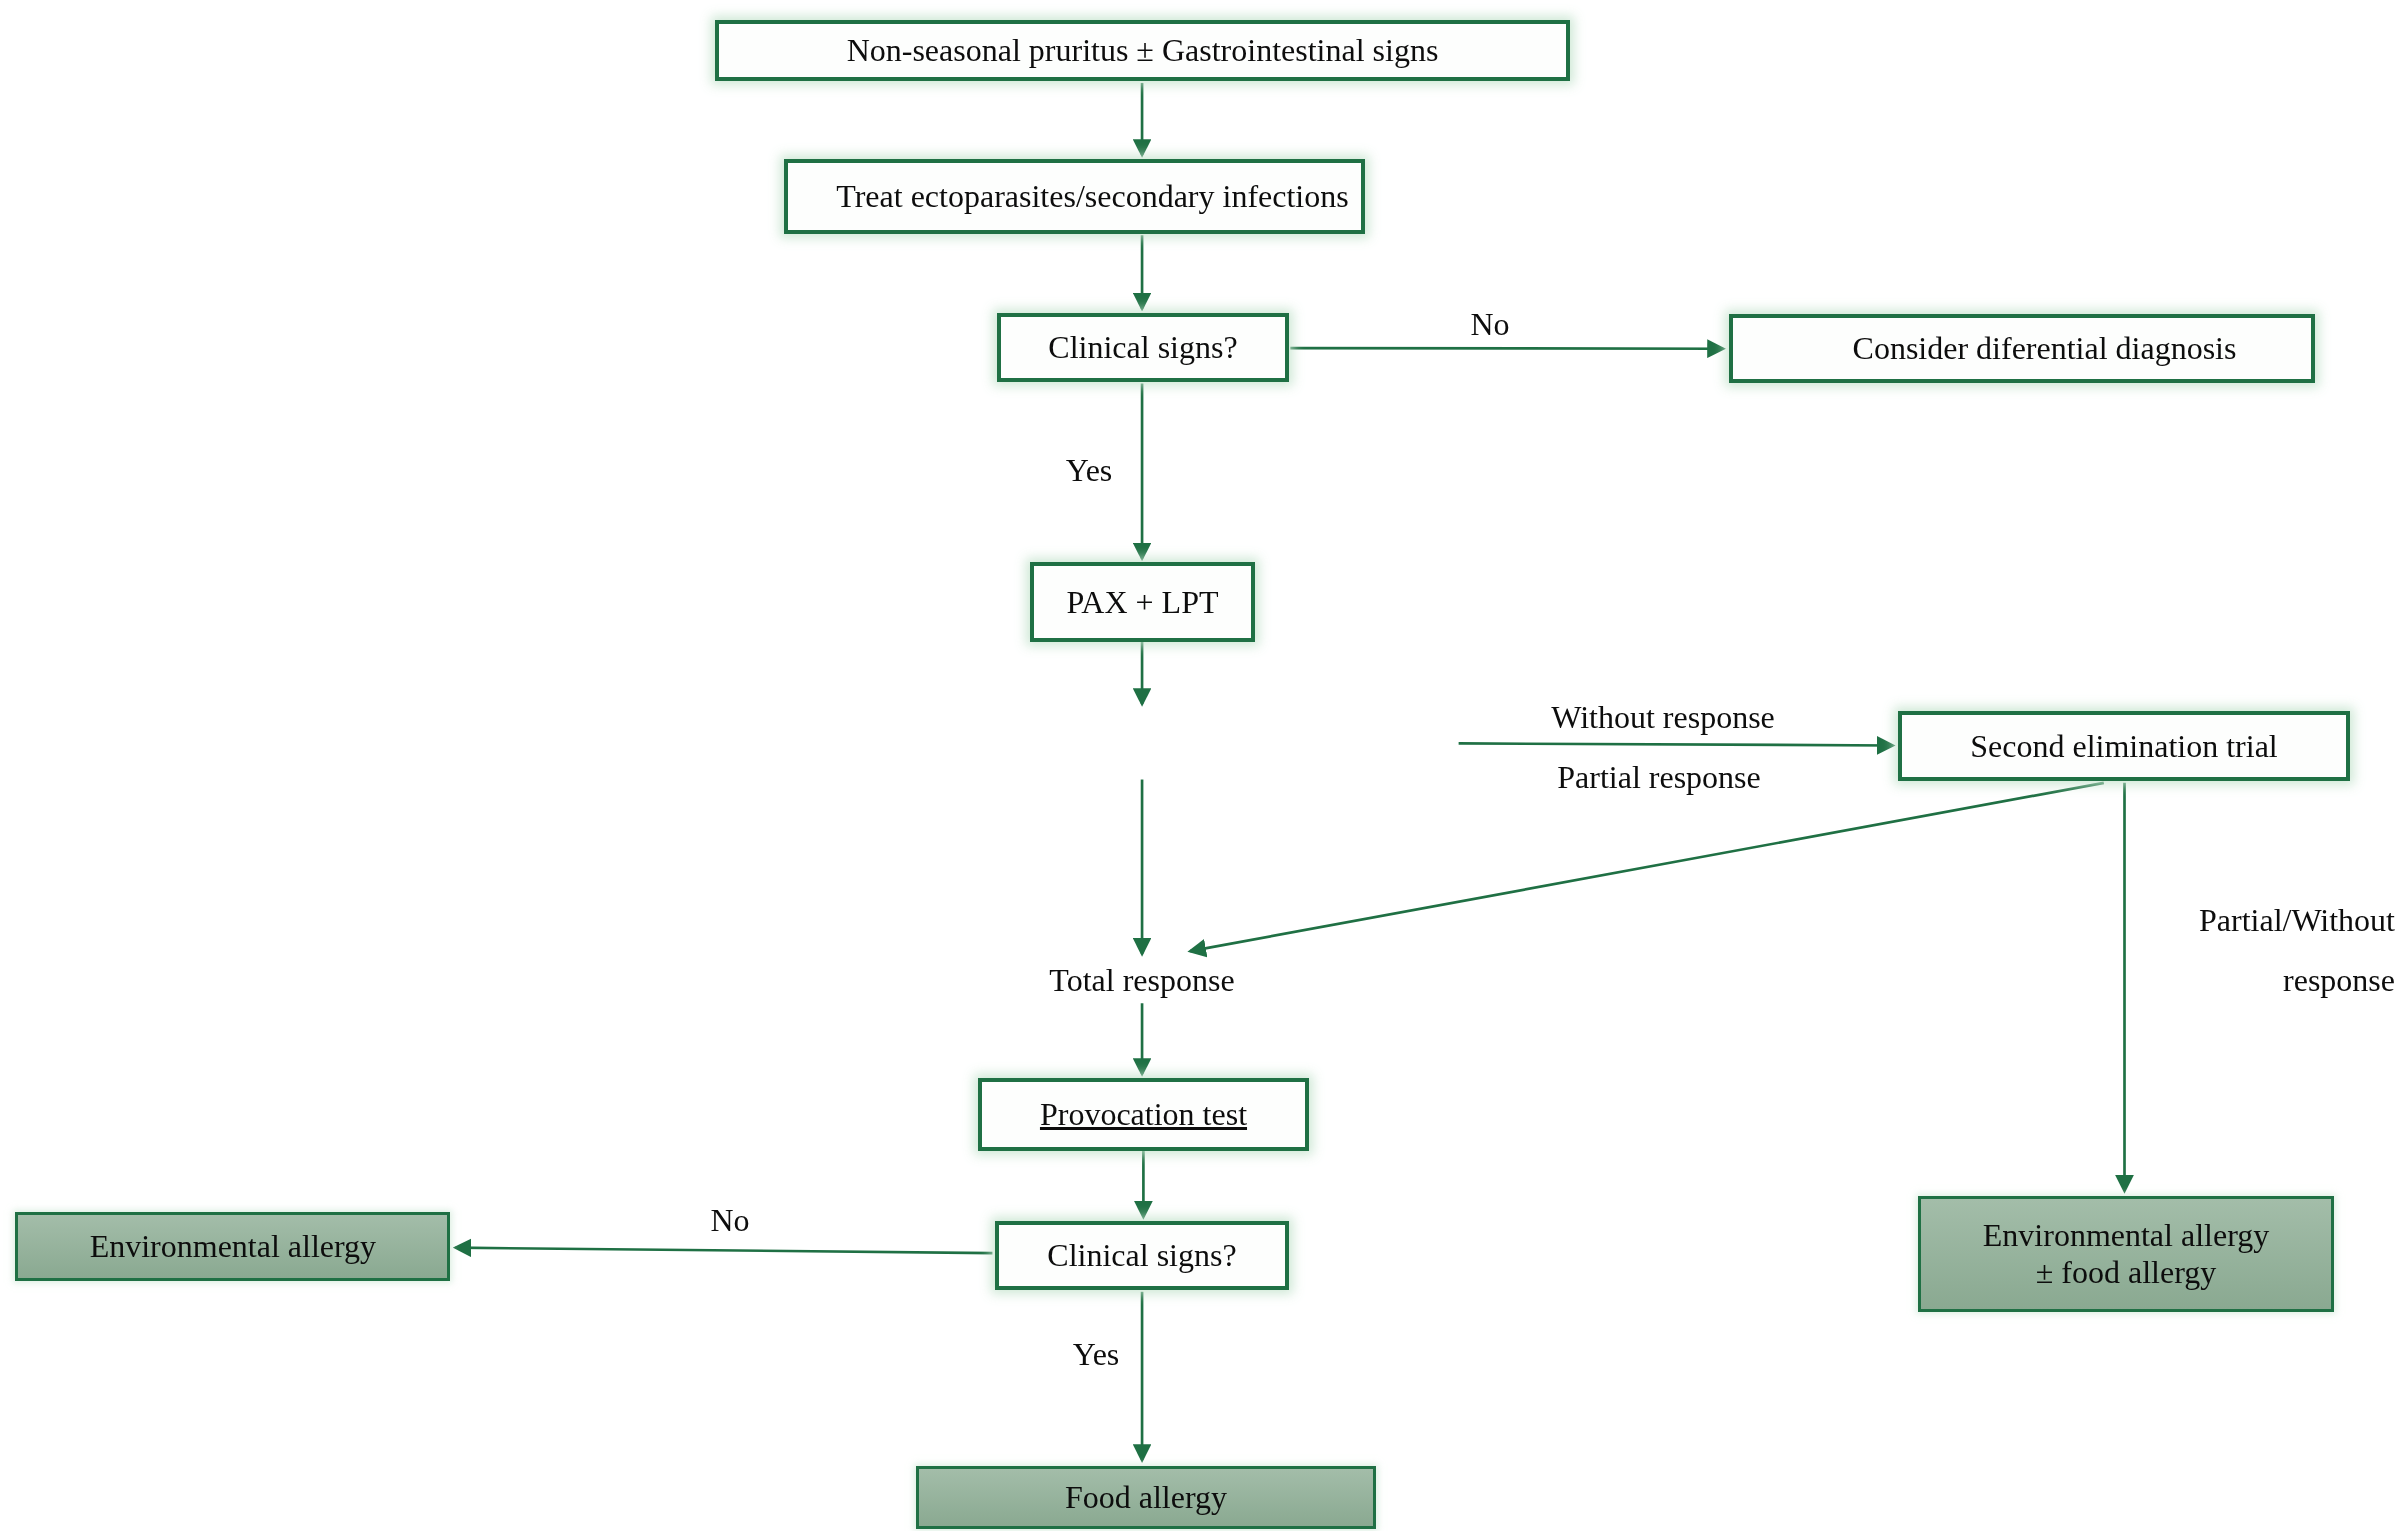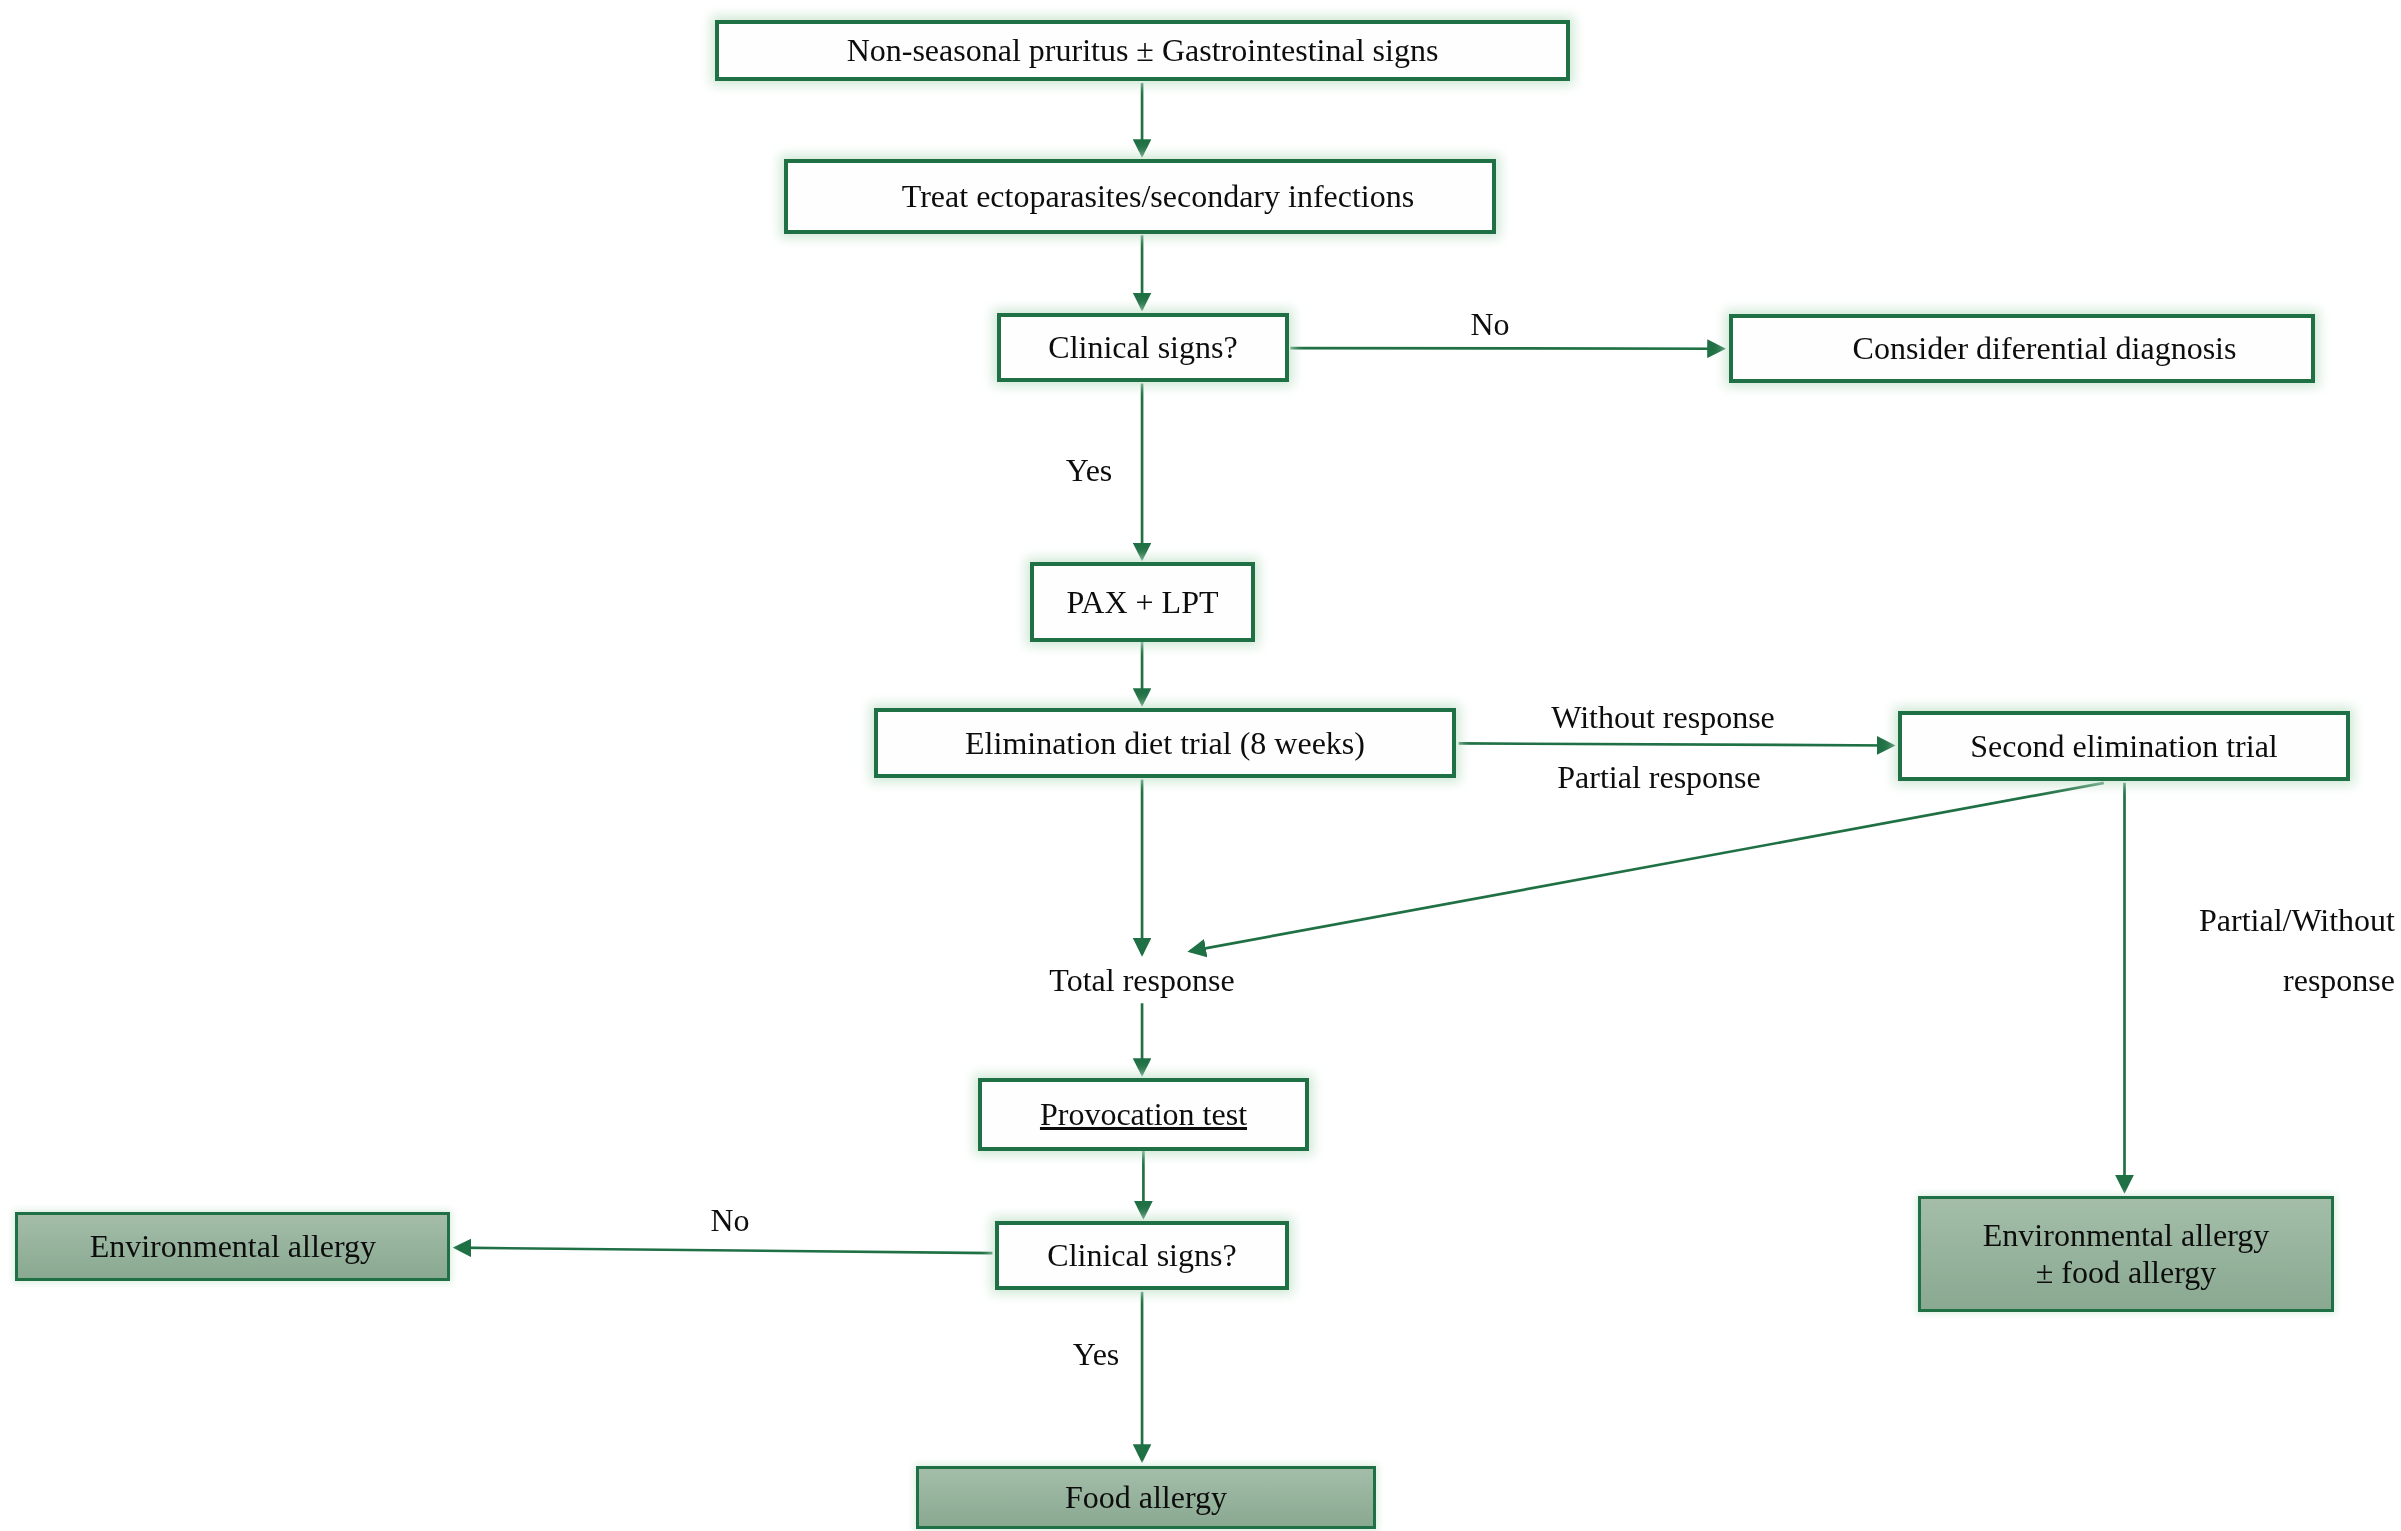--- a/index.html
+++ b/index.html
@@ -57,39 +57,36 @@
     <line x1="1712" y1="1720" x2="1712" y2="1822" marker-end="url(#arrowhead)"></line>
     <line x1="1486" y1="1876" x2="682" y2="1868" marker-end="url(#arrowhead)"></line>
     <line x1="1710" y1="1934" x2="1710" y2="2186" marker-end="url(#arrowhead)"></line>
     <line x1="3181" y1="1172" x2="3181" y2="1783" marker-end="url(#arrowhead)"></line>
   </svg>
 
   <div class="node outline" style="left:715px;top:20px;width:855px;height:61px;">
     <span>Non-seasonal pruritus ± Gastrointestinal signs</span>
   </div>
 
-  <div class="node outline" style="left:784px;top:159px;width:712px;height:75px;padding-left:36px;">
+  <div class="node outline" style="left:784px;top:159px;width:581px;height:75px;padding-left:36px;">
     <span>Treat ectoparasites/secondary infections</span>
   </div>
 
   <div class="node outline" style="left:997px;top:313px;width:292px;height:69px;">
     <span>Clinical signs?</span>
   </div>
 
   <div class="node outline" style="left:1729px;top:314px;width:586px;height:69px;padding-left:45px;">
     <span>Consider diferential diagnosis</span>
   </div>
 
   <div class="node outline" style="left:1030px;top:562px;width:225px;height:80px;">
     <span>PAX + LPT</span>
   </div>
 
-  <div class="node outline" style="left:874px;top:708px;width:582px;height:70px;">
-    <span>Elimination diet trial (8 weeks)</span>
-  </div>
 
   <div class="node plain" style="left:975px;top:957px;width:334px;height:47px;">
     <span>Total response</span>
   </div>
 
   <div class="node outline" style="left:1898px;top:711px;width:452px;height:70px;">
     <span>Second elimination trial</span>
   </div>
 
   <div class="node outline" style="left:978px;top:1078px;width:331px;height:73px;text-decoration:underline;">

